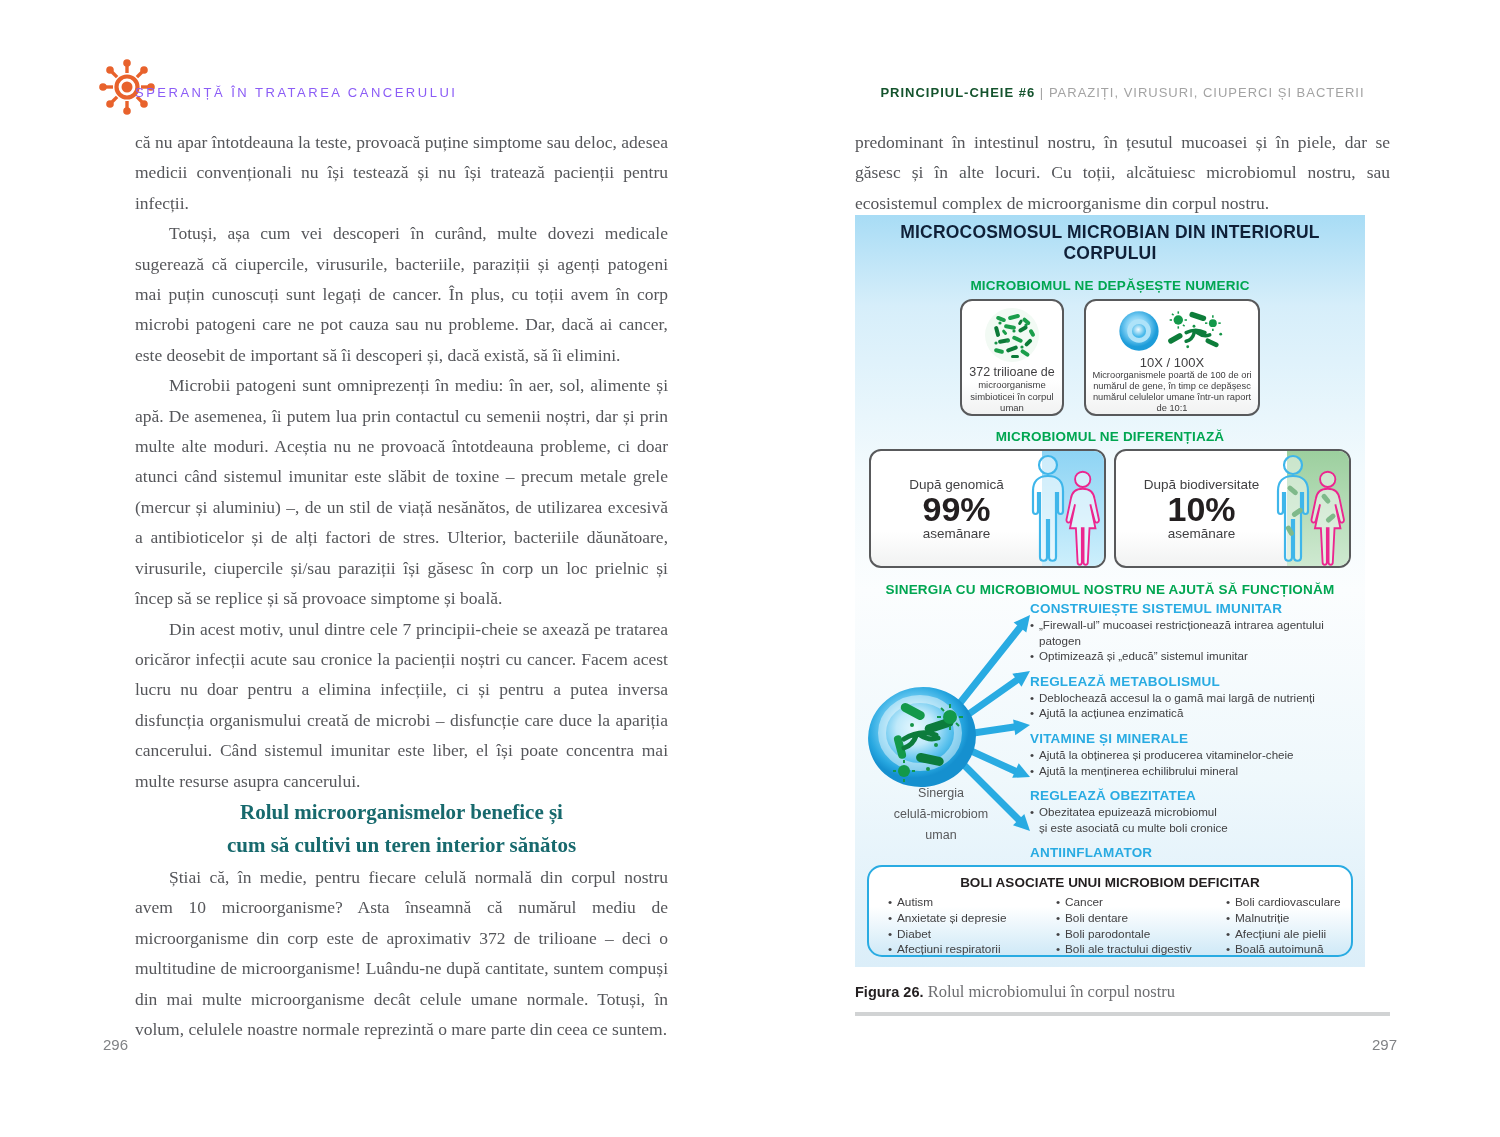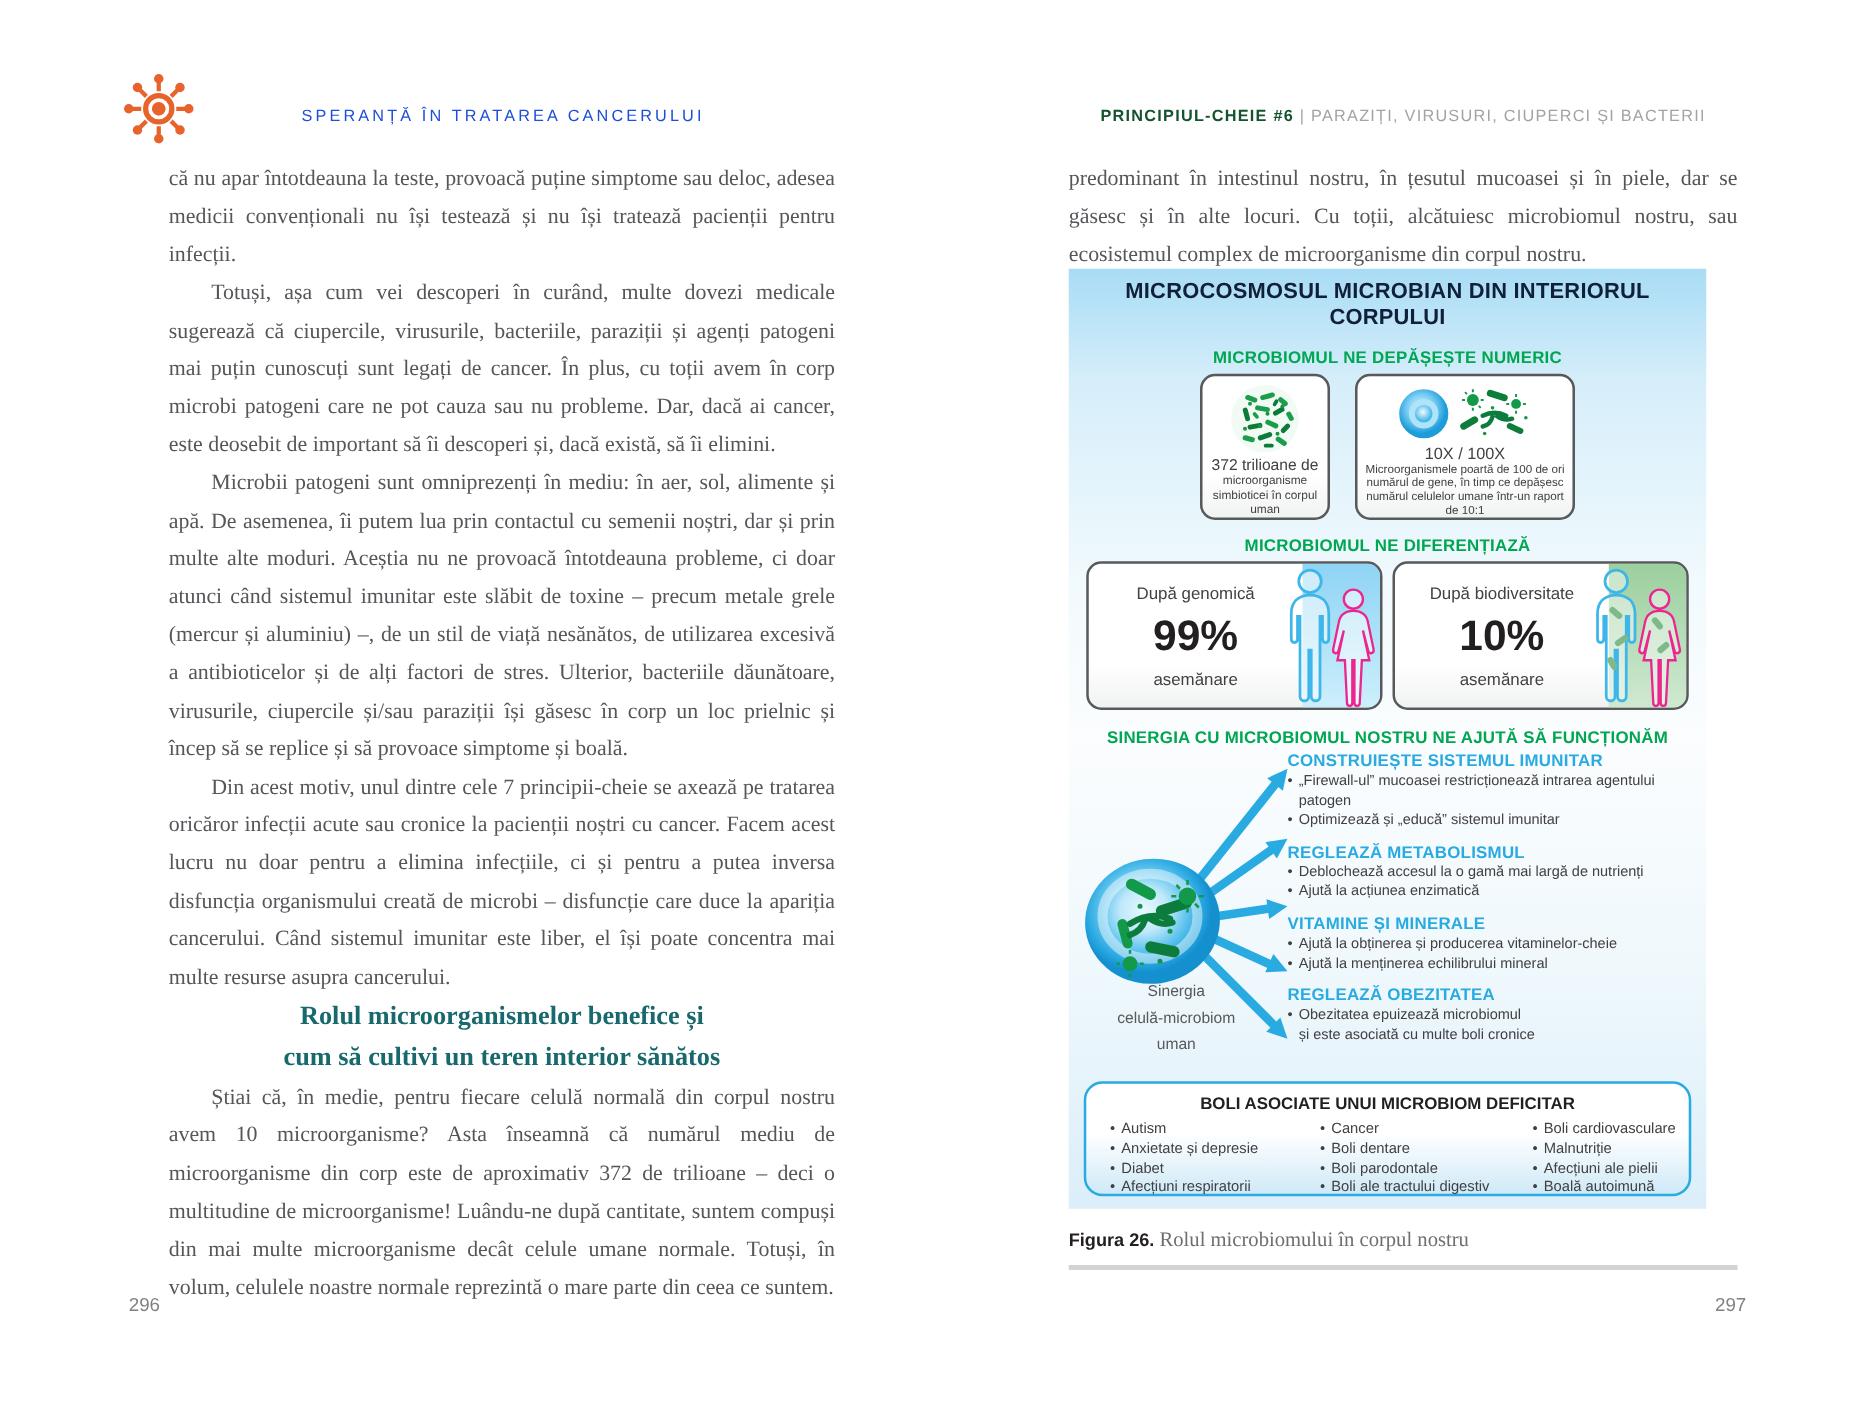--- a/index.html
+++ b/index.html
@@ -1,20 +1,20 @@
 <!DOCTYPE html>
 <html><head>
 <meta charset="utf-8">
 <style>
   html,body{margin:0;padding:0;}
   body{width:1500px;height:1137px;background:#ffffff;position:relative;
        font-family:"Liberation Sans",sans-serif;color:#55565a;overflow:hidden;}
   .abs{position:absolute;}
   
-  .runhead{font-size:13px;letter-spacing:2.5px;color:#1d4ed8;text-align:center;}
+  .runhead{font-size:13px;letter-spacing:2.5px;color:#8b5cf6;text-align:left;}
   .runhead-r{font-size:13px;letter-spacing:1px;color:#a3a3a3;text-align:center;white-space:nowrap;}
   .runhead-r b{color:#14532d;font-weight:bold;letter-spacing:1px;}
   .pagenum{font-size:15px;color:#808285;}
   
   .bodycol{font-family:"Liberation Serif",serif;font-size:17.5px;line-height:30.4px;
            text-align:justify;color:#55565a;}
   .bodycol p{margin:0;}
   .bodycol p.ind{text-indent:34px;}
   .sect-head{font-family:"Liberation Serif",serif;font-weight:600;color:#17696d;
              font-size:21px;line-height:33px;text-align:center;margin:27px 0 15px 0;text-indent:0;}
@@ -26,21 +26,21 @@
   .b-head{font-weight:bold;font-size:13.5px;color:#29abe2;letter-spacing:0.2px;line-height:17px;}
   .s1row{display:flex;justify-content:center;gap:20px;margin-top:6px;}
   .cardbox{background:linear-gradient(180deg,#ffffff 70%,#f1f2f2);border:2px solid #58595b;border-radius:12px;}
   .s1box1{width:104px;height:117px;display:flex;flex-direction:column;align-items:center;padding-top:6px;box-sizing:border-box;}
   .s1box2{width:176px;height:117px;display:flex;flex-direction:column;align-items:center;padding-top:8px;box-sizing:border-box;}
   .s1big{font-size:12.5px;color:#414042;margin-top:2px;}
   .s1small{font-size:9.5px;color:#414042;line-height:11.5px;text-align:center;white-space:pre-line;}
   .s1cap{font-size:9.3px;color:#414042;line-height:11px;text-align:center;padding:0 5px;}
   .s2row{display:flex;justify-content:center;gap:8px;margin-top:5px;}
   .s2box{width:233px;height:115px;position:relative;overflow:hidden;display:flex;}
-  .s2text{flex:1;display:flex;flex-direction:column;align-items:center;justify-content:center;gap:10px;}
+  .s2text{flex:1;display:flex;flex-direction:column;align-items:center;justify-content:center;gap:0;}
   .s2label{font-size:13.5px;color:#414042;}
   .s2value{font-size:34px;font-weight:bold;color:#231f20;line-height:34px;}
   .s2sub{font-size:13.5px;color:#414042;}
   .s2panel{width:62px;height:100%;}
   .panel-blue{background:linear-gradient(180deg,#8ed4f4,#cdeffc);}
   .panel-green{background:linear-gradient(180deg,#9ccf9e,#cfe9d1);}
   .s2fig{position:absolute;right:-4px;bottom:0;}
   .syn{position:absolute;left:175px;top:385px;width:332px;}
   .synitem{margin-bottom:9px;}
   .bul{display:flex;font-size:11.6px;line-height:15.6px;color:#414042;}
@@ -363,20 +363,27 @@
       <div class="b-head">REGLEAZĂ OBEZITATEA</div>
       <div class="bul">
           <span class="dot">•</span>
           <span>Obezitatea epuizează microbiomul</span>
         </div>
       <div class="bul cont">
           <span class="dot">•</span>
           <span>și este asociată cu multe boli cronice</span>
         </div>
     </div>
+    <div class="synitem">
+      <div class="b-head">ANTIINFLAMATOR</div>
+      <div class="bul">
+          <span class="dot">•</span>
+          <span>Reglează răspunsul la stimuli proinflamatori</span>
+        </div>
+    </div>
   </div>
 
   <div class="disbox">
     <div class="distitle">BOLI ASOCIATE UNUI MICROBIOM DEFICITAR</div>
     <div class="discols">
       <div>
         <div class="drow">
             <span class="dot">•</span>
             <span>Autism</span>
           </div>

